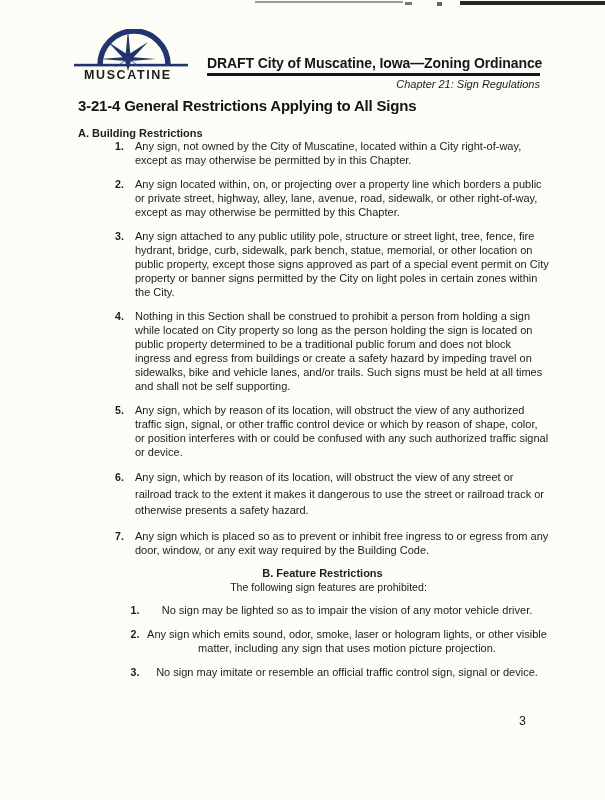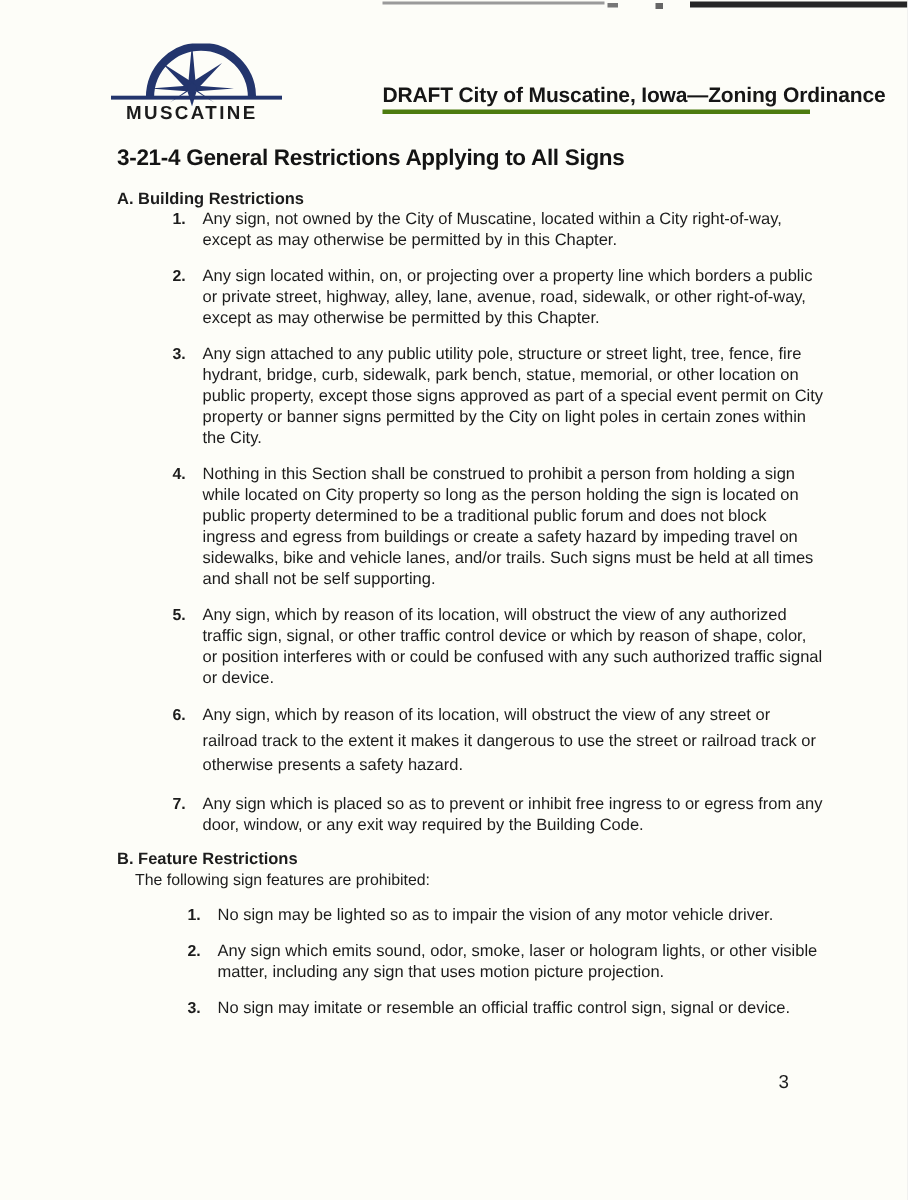--- a/index.html
+++ b/index.html
@@ -25,37 +25,36 @@
   .logo { position: absolute; left: 72px; top: 29px; width: 120px; }
   .logo svg { display: block; }
   .logo-text {
     font-size: 12.5px; font-weight: bold; letter-spacing: 1.6px;
     margin-top: -3px; margin-left: 12px;
   }
   .title-block { position: absolute; left: 207px; top: 55px; width: 333px; }
   .doc-title {
     font-size: 14px; font-weight: bold; letter-spacing: -0.1px;
     color: #161616; padding-bottom: 2px;
-    border-bottom: 3px solid #4d7c0f;
+    border-bottom: 3px solid #0f172a;
     white-space: nowrap;
-    margin-left: 48px;
   }
   .doc-subtitle {
     font-size: 11px; font-style: italic; font-weight: 500;
     text-align: right; margin-top: 2px; color: #222;
   }
 
   
   .content { position: absolute; left: 78px; top: 97px; width: 489px; }
   .heading {
     font-size: 15px; font-weight: bold; letter-spacing: -0.2px;
     color: #141414; margin: 0 0 13px 0;
   }
   .section-label { font-size: 11px; font-weight: bold; margin: 0; }
-  .section-b { margin-top: 1px; }
+  .section-b { margin-top: 1px; text-align: center; }
   .section-intro {
     font-size: 10.6px; line-height: 14px; margin: 1px 0 9px 12px;
   }
   .olist { margin: 0; }
   .li { display: flex; margin: 0 0 10px 37px; }
   .li-num { font-size: 10.6px; line-height: 14px; font-weight: bold; width: 20px; flex: 0 0 20px; }
   .li-text { font-size: 11px; line-height: 14px; flex: 1; padding-right: 18px; }
   .lh-wide .li-text, .lh-wide .li-num { line-height: 16.5px; }
   .olist-b .li { margin-left: 47px; }
 
@@ -93,20 +92,21 @@
           <polygon points="58,29 41,39.5 53,31"></polygon>
           <circle cx="56" cy="30" r="3.2"></circle>
         </g>
       </svg>
     </span>
     <div class="logo-text">MUSCATINE</div>
   </div>
 
   <div class="title-block">
     <div class="doc-title">DRAFT City of Muscatine, Iowa—Zoning Ordinance</div>
+    <div class="doc-subtitle">Chapter 21: Sign Regulations</div>
   </div>
 
   <div class="content">
 
     <div class="heading">3-21-4 General Restrictions Applying to All Signs</div>
 
     <div>
       <div class="section-label">A. Building Restrictions</div>
       <div class="olist">
         <div class="li">

